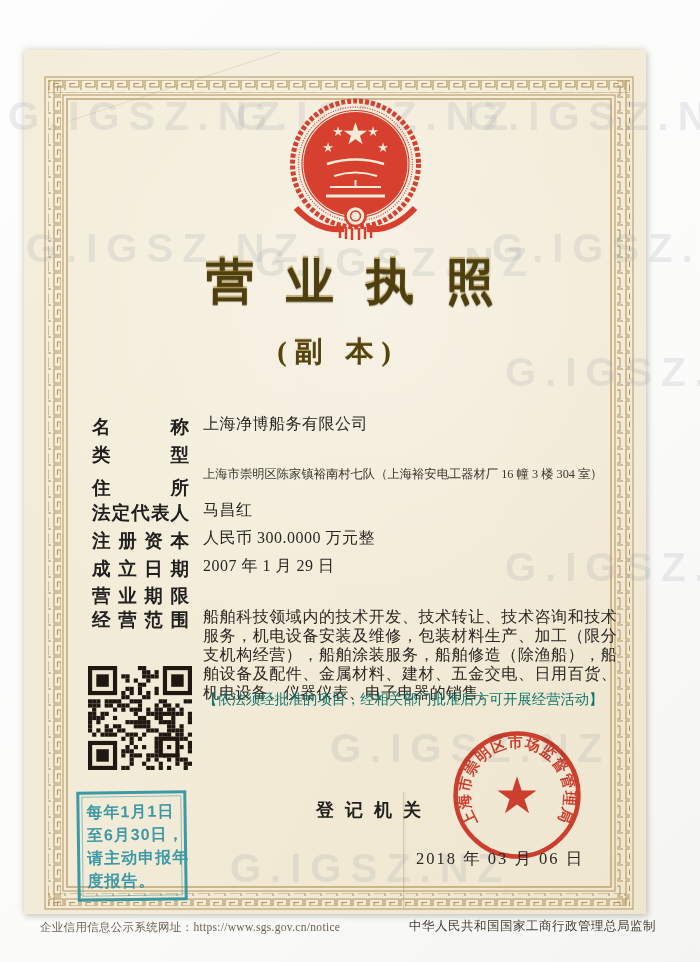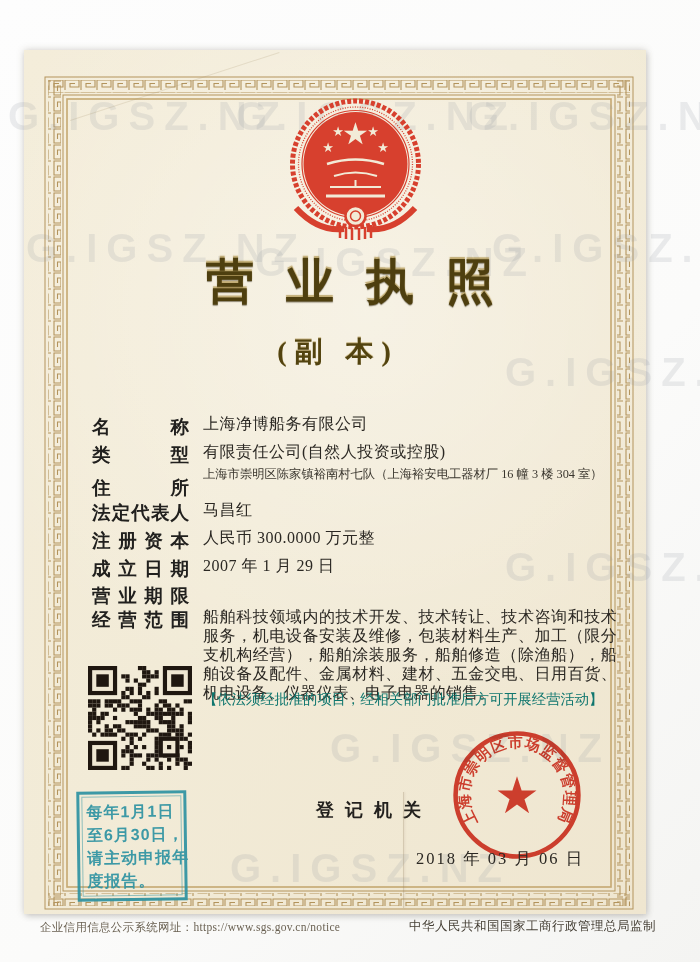--- a/index.html
+++ b/index.html
@@ -157,21 +157,20 @@
 <div class="codes">
 </div>
 
 <div class="fields">
   <div class="row r0">
     <span class="flabel">名称</span>
     <span class="fvalue">上海净博船务有限公司</span>
   </div>
   <div class="row r1">
     <span class="flabel">类型</span>
-    <span class="fvalue">有限责任公司(自然人投资或控股)</span>
   </div>
   <div class="row r2">
     <span class="flabel">住所</span>
     <span class="fvalue">上海市崇明区陈家镇裕南村七队（上海裕安电工器材厂 16 幢 3 楼 304 室）</span>
   </div>
   <div class="row r3">
     <span class="flabel">法定代表人</span>
     <span class="fvalue">马昌红</span>
   </div>
   <div class="row r4">

